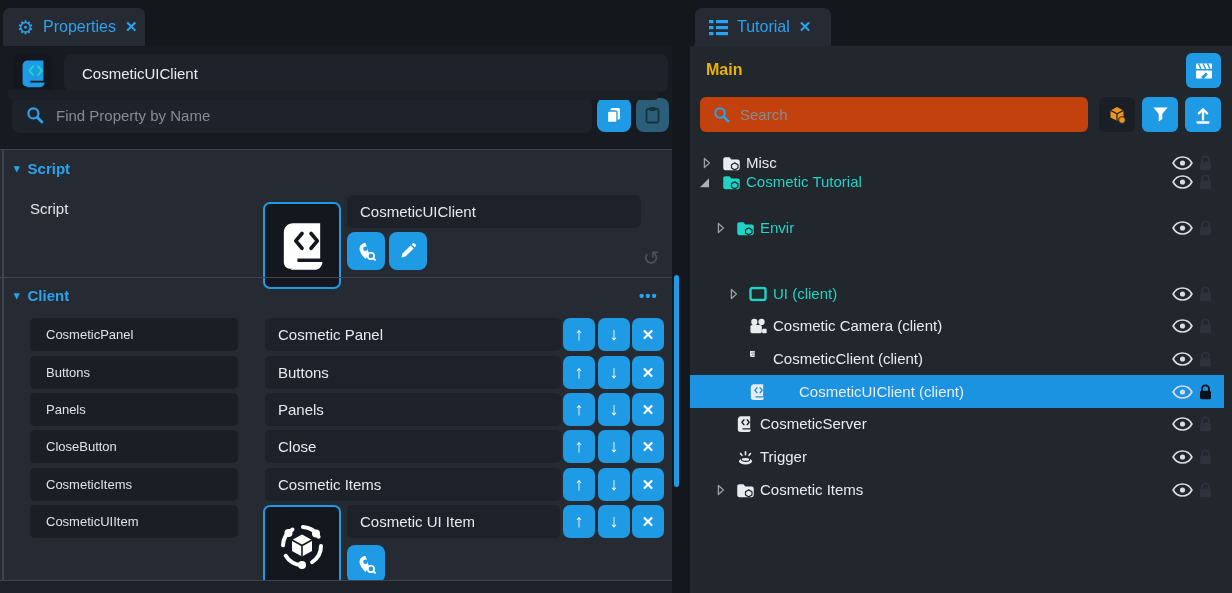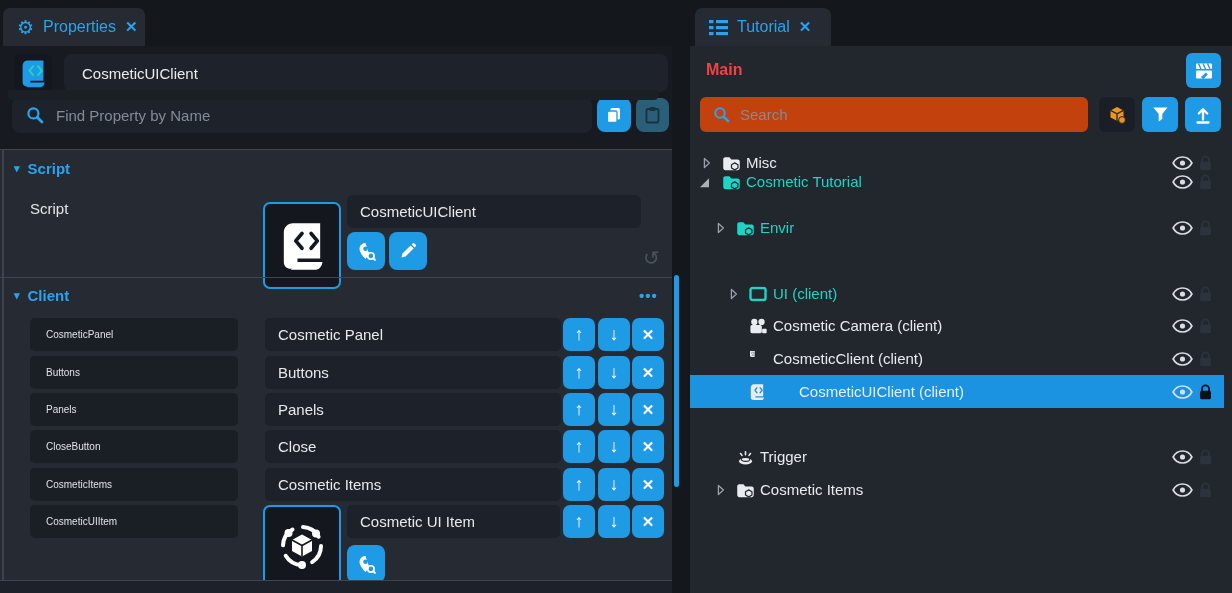--- a/index.html
+++ b/index.html
@@ -25,38 +25,38 @@
   .icon-box.bordered { border:2px solid #1f9ae4; }
   .btn { display:flex; align-items:center; justify-content:center; border-radius:8px; cursor:pointer; }
   .btn-blue { background:#1f9ae4; }
   .btn-paste { background:#2b5e78; }
   .divider { position:absolute; left:0; width:672px; height:1px; background:#3d4550; }
   .sec-head { position:absolute; left:14px; color:#2ba2ee; font-size:15px; font-weight:bold;
     display:flex; align-items:center; gap:8px; }
   .sec-caret { font-size:11px; }
   .plabel { color:#e2e6ea; font-size:15px; }
   .name-field { position:absolute; left:30px; width:208px; height:33px; background:#1a1e25; border-radius:5px;
-    line-height:33px; padding-left:16px; font-size:10px; color:#dfe3e8; }
+    line-height:33px; padding-left:16px; font-size:13px; color:#dfe3e8; }
   .val-field { position:absolute; left:265px; width:296px; height:33px; background:#1d222a; border-radius:5px;
     line-height:33px; padding-left:13px; font-size:15px; color:#e6e9ed; }
   .row-btn { position:absolute; width:32px; height:33px; border-radius:7px; background:#1f9ae4;
     color:#fff; display:flex; align-items:center; justify-content:center; font-weight:bold; cursor:pointer; }
   .glyph-arrow { font-size:18px; }
   .glyph-x { font-size:15px; }
   #props-scrollbar { position:absolute; left:674px; top:275px; width:5px; height:212px;
     background:#1f9ae4; border-radius:3px; cursor:pointer; }
   #clipped-row { position:absolute; left:8px; top:90px; width:650px; height:10px;
     background:#1b2027; border-radius:0 0 4px 4px; }
   .reset-glyph { color:#4b535d; font-size:20px; }
   .ellipsis { color:#2ba2ee; font-size:15px; font-weight:bold; letter-spacing:1px; }
 
   
   #hier-body { position:absolute; left:690px; top:46px; width:542px; height:547px; background:#22272e; }
   .hfield { background:#1a1f27; border-radius:6px; }
-  #main-label { position:absolute; left:16px; top:15px; color:#ef4444; font-weight:bold; font-size:16px; }
+  #main-label { position:absolute; left:16px; top:15px; color:#eab308; font-weight:bold; font-size:16px; }
   .hbtn { position:absolute; width:36px; height:35px; border-radius:6px; display:flex;
     align-items:center; justify-content:center; cursor:pointer; }
   .tree { position:absolute; left:0; top:100px; width:579px; height:447px; }
   .trow { position:absolute; left:0; width:534px; height:33px; cursor:pointer; }
   .trow.selected { background:#1b93e0; }
   .t-arrow { position:absolute; top:50%; transform:translateY(-50%); width:10px; height:12px;
     color:#9aa1aa; cursor:pointer; }
   .t-exp { position:absolute; top:50%; transform:translateY(-42%); width:0; height:0;
     border-left:9px solid transparent; border-bottom:9px solid #a9b0b8; cursor:pointer; }
   .t-icon { position:absolute; top:50%; transform:translateY(-50%); width:19px; height:17px; }
@@ -451,20 +451,32 @@
           </svg>
         <span class="t-label white" style="left:83px;margin-left:26px;">CosmeticUIClient (client)</span>
         <svg class="t-eye">
             <use href="#s-eye" width="21" height="15"></use>
           </svg>
         <svg class="t-lock locked-dark">
             <use href="#s-lock" width="13" height="16"></use>
           </svg>
       </div>
 
+      <div class="trow" style="top:261px;">
+        <svg class="t-icon white" style="left:46px; width:16px;">
+            <use href="#s-script" width="16" height="17"></use>
+          </svg>
+        <span class="t-label white" style="left:70px;">CosmeticServer</span>
+        <svg class="t-eye">
+            <use href="#s-eye" width="21" height="15"></use>
+          </svg>
+        <svg class="t-lock">
+            <use href="#s-lock" width="13" height="16"></use>
+          </svg>
+      </div>
 
       <div class="trow" style="top:294px;">
         <svg class="t-icon white" style="left:46px;">
             <use href="#s-trigger" width="19" height="17"></use>
           </svg>
         <span class="t-label white" style="left:70px;">Trigger</span>
         <svg class="t-eye">
             <use href="#s-eye" width="21" height="15"></use>
           </svg>
         <svg class="t-lock">

